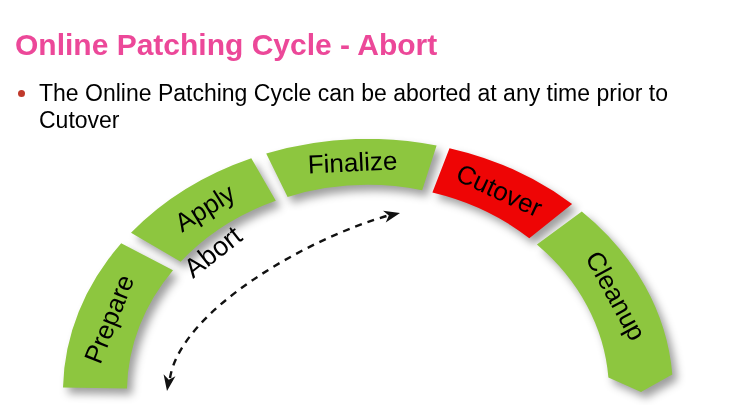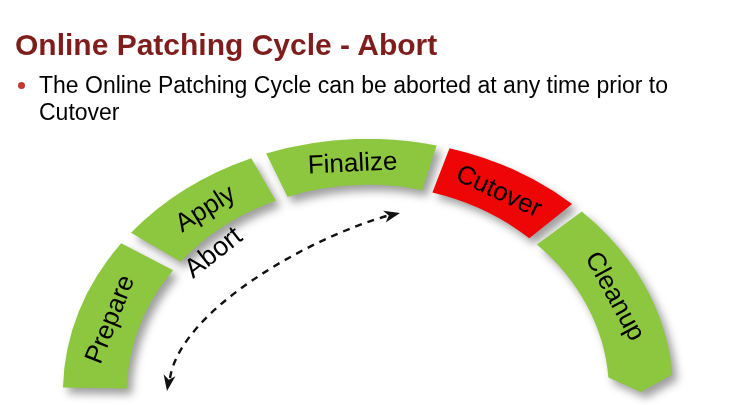--- a/index.html
+++ b/index.html
@@ -5,25 +5,25 @@
   html,body{margin:0;padding:0;}
   body{
     width:753px;height:405px;
     background:#ffffff;
     font-family:"Liberation Sans", sans-serif;
     position:relative;
     overflow:hidden;
   }
   .slide-title{
     position:absolute;left:15px;top:8px;
-    font-size:30px;font-weight:bold;color:#7f1d1d;
+    font-size:30px;font-weight:bold;color:#ec4899;
     letter-spacing:0;white-space:nowrap;
   }
   .bullet-row{
-    position:absolute;left:16px;top:72px;width:720px;
+    position:absolute;left:16px;top:80px;width:720px;
     display:flex;align-items:flex-start;
   }
   .bullet-dot{
     width:7px;height:7px;border-radius:50%;
     margin:10px 14px 0 2px;flex:0 0 auto;
   }
   .bullet-text{
     font-size:23px;line-height:27px;color:#000;
   }
   .bullet-line{margin:0;}

